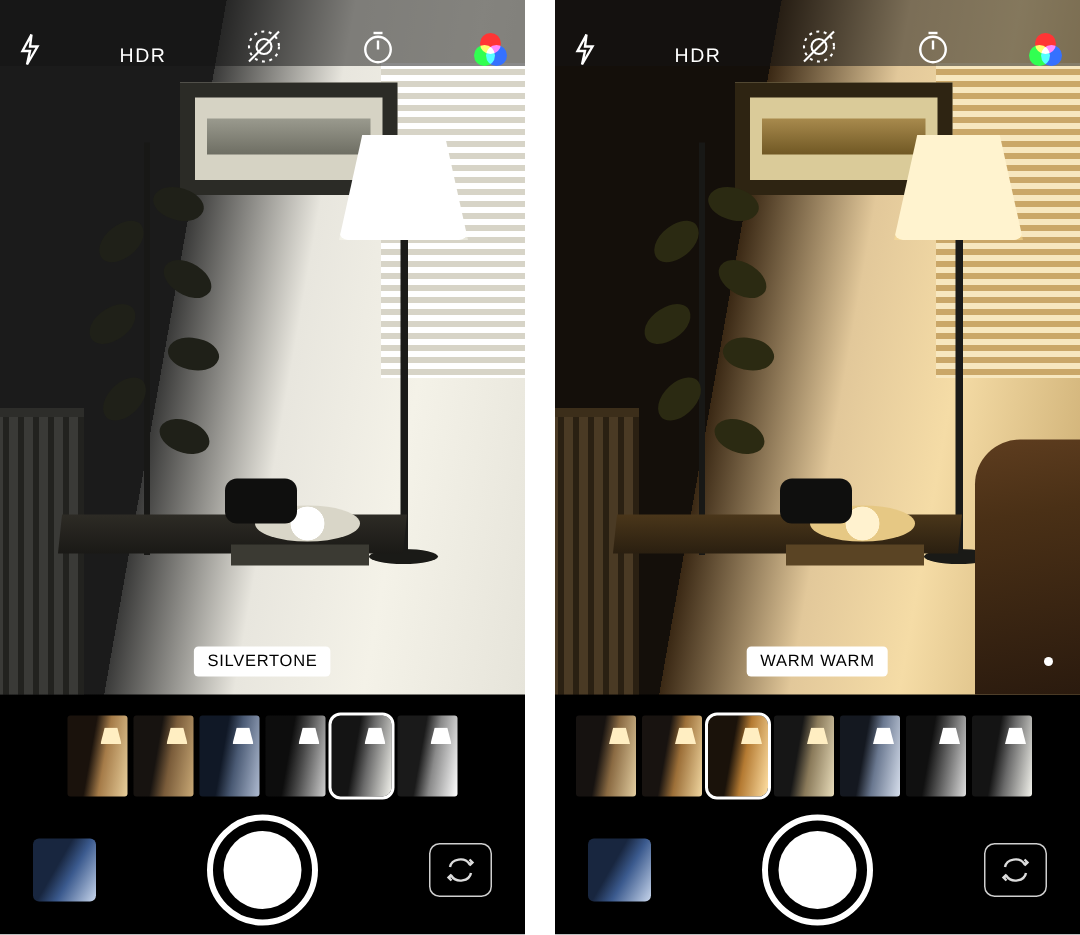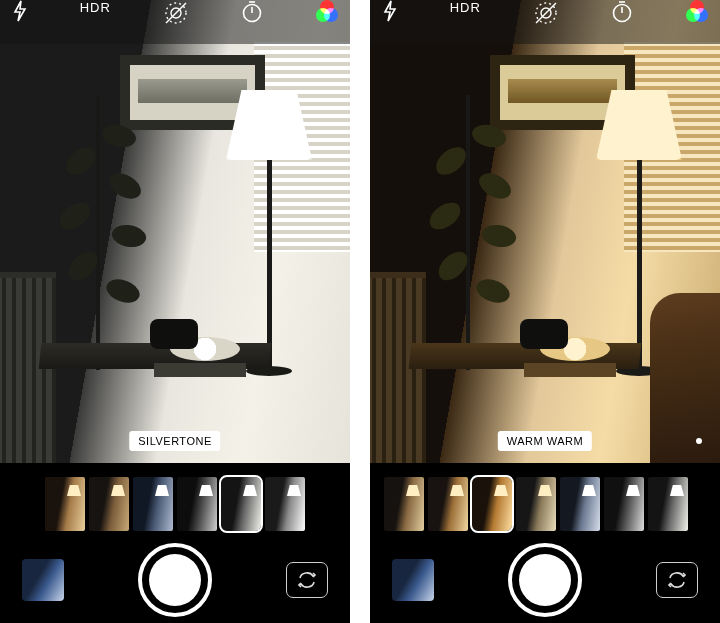--- a/index.html
+++ b/index.html
@@ -2,21 +2,21 @@
 <html><head>
 <meta charset="utf-8">
 <style>
   html,body{margin:0;padding:0;background:#fff;}
   .wrap{position:relative;width:720px;height:623px;background:#fff;font-family:-apple-system,Helvetica,Arial,sans-serif;}
   .phone{position:absolute;width:350px;height:623px;background:#000;overflow:hidden;}
   .phone.left{left:0;top:0;}
   .phone.right{left:370px;top:0;}
 
   
-  .topbar{position:absolute;top:0;left:0;right:0;height:44px;display:flex;align-items:flex-start;justify-content:space-between;background:rgba(20,20,20,.5);z-index:5;padding:0 12px;}
+  .topbar{position:absolute;top:0;left:0;right:0;height:44px;display:flex;align-items:flex-end;justify-content:space-between;background:rgba(20,20,20,.5);z-index:5;padding:0 12px;}
   .tbtn{color:#fff;display:flex;align-items:center;justify-content:center;}
   .hdr{font-size:13px;letter-spacing:1px;font-weight:500;color:#fff;}
   .rgb{position:relative;width:22px;height:22px;}
   .rgb span{position:absolute;width:14px;height:14px;border-radius:50%;mix-blend-mode:screen;}
   .rgb .r{background:#ff2d2d;left:4px;top:0;}
   .rgb .g{background:#29ff4a;left:0;top:8px;}
   .rgb .b{background:#2d6bff;left:8px;top:8px;}
 
   
   .view{position:absolute;top:0;left:0;right:0;bottom:160px;}

